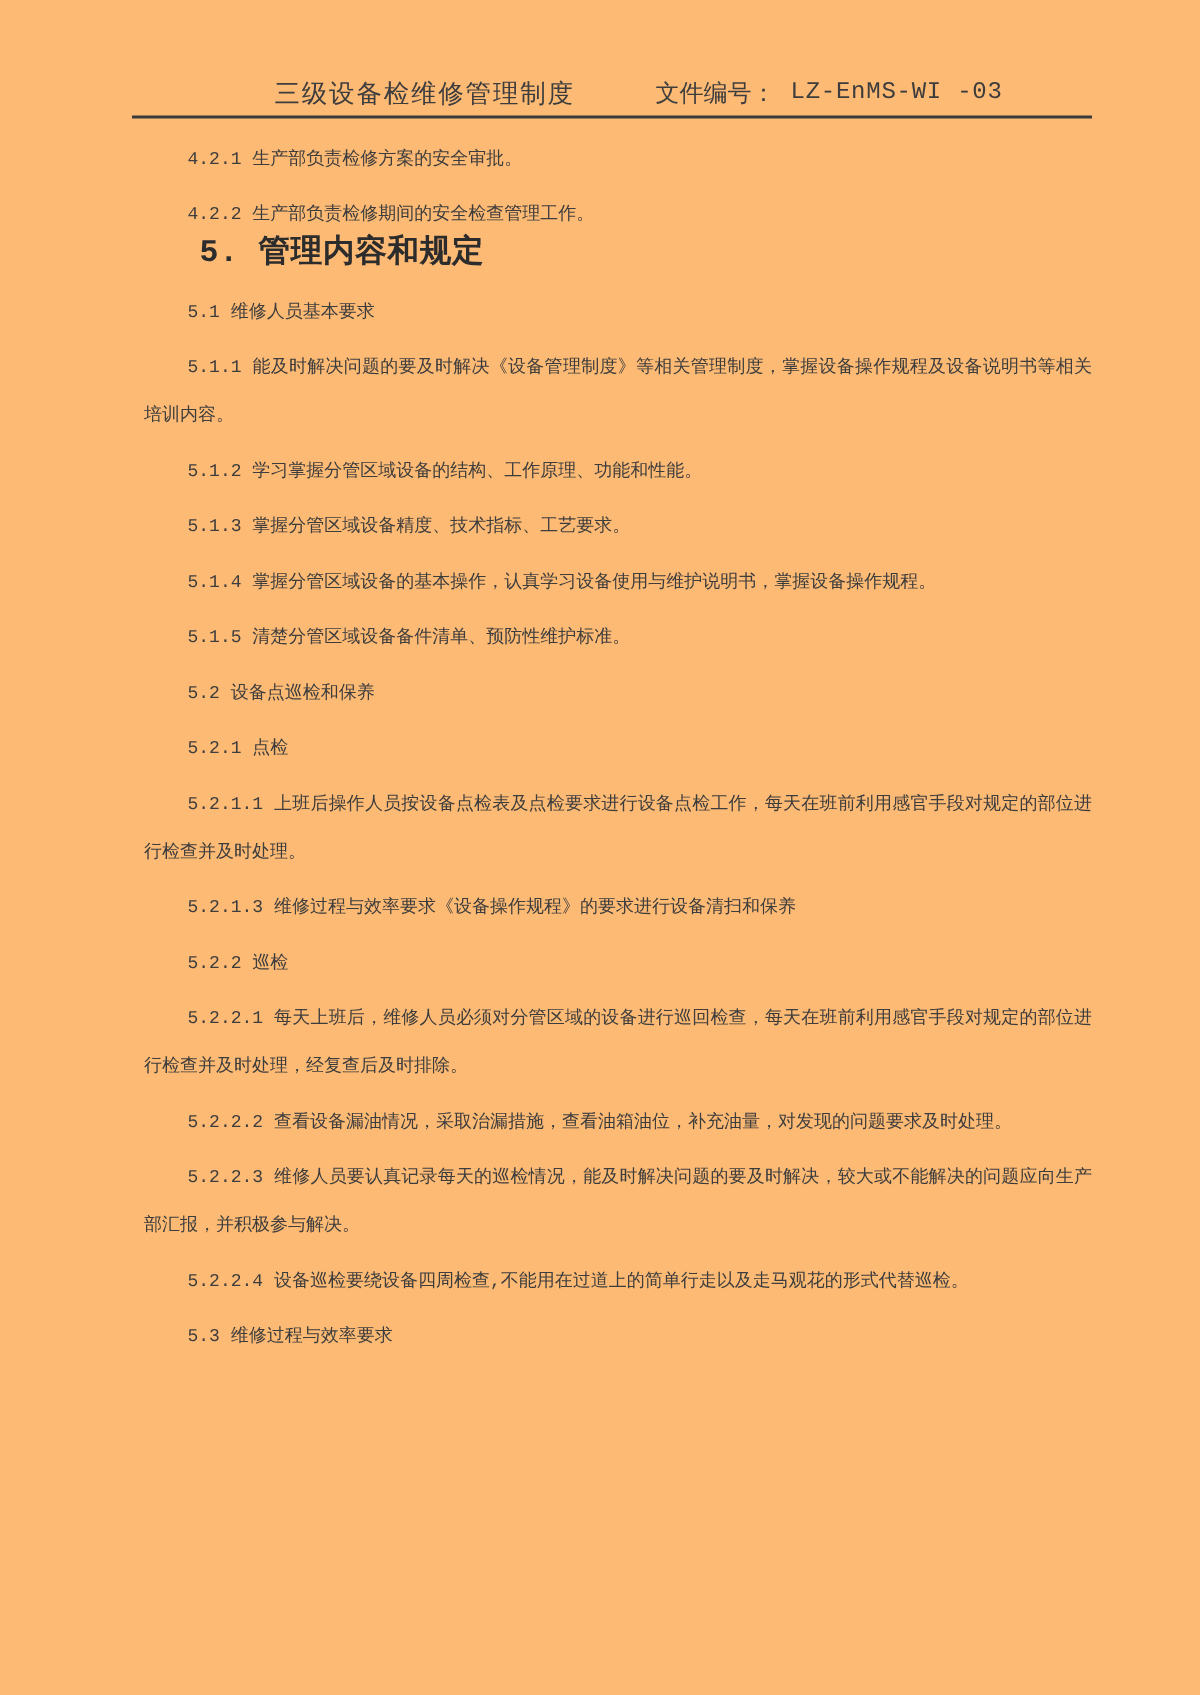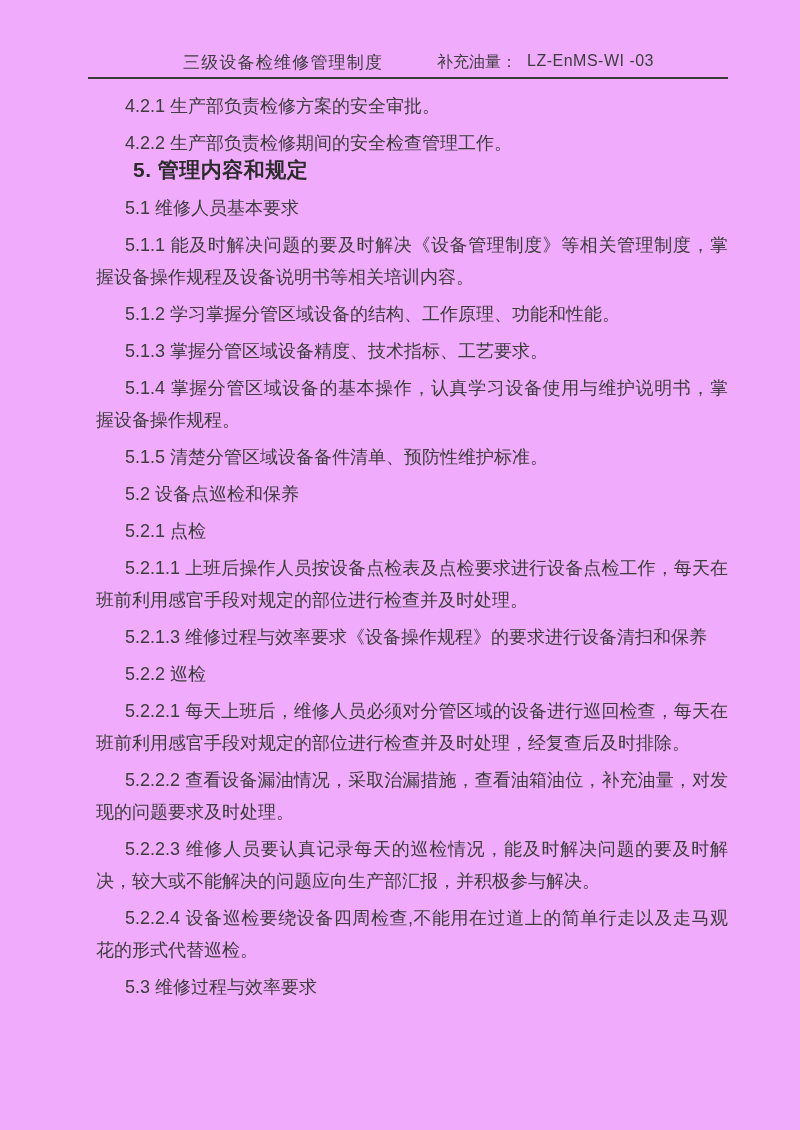--- a/index.html
+++ b/index.html
@@ -4,23 +4,23 @@
 <style>
   html, body {
     margin: 0;
     padding: 0;
     background: #ffffff;
   }
   .page {
     position: relative;
     width: 800px;
     height: 1130px;
-    background: #f0abfc;
+    background: #fdba74;
     overflow: hidden;
-    font-family: Liberation Sans, sans-serif;
+    font-family: Liberation Mono, monospace;
     color: #3d3d3d;
   }
   
   .doc-header {
     position: absolute;
     top: 0;
     left: 88px;
     width: 640px;
     height: 77px;
     border-bottom: 2px solid #3a3a3a;
@@ -52,21 +52,21 @@
   .doc-body {
     position: absolute;
     top: 90px;
     left: 96px;
     width: 632px;
   }
   .doc-body p {
     margin: 0 0 5px 0;
   }
   .doc-body .para {
-    font-size: 18px;
+    font-size: 12px;
     line-height: 32px;
     text-align: justify;
     text-justify: inter-ideograph;
     text-indent: 29px;
     color: #3d3d3d;
   }
   .doc-body .heading {
     font-size: 21px;
     font-weight: bold;
     line-height: 40px;
@@ -76,21 +76,21 @@
     letter-spacing: 0.5px;
   }
 </style>
 </head>
 <body>
 
 <div class="page">
 
   <div class="doc-header">
     <span class="title">三级设备检维修管理制度</span>
-    <span class="fileno-label">补充油量：</span>
+    <span class="fileno-label">文件编号：</span>
     <span class="fileno-value">LZ-EnMS-WI -03</span>
   </div>
 
   <div class="doc-body">
       <p class="para">4.2.1 生产部负责检修方案的安全审批。</p>
       <p class="para">4.2.2 生产部负责检修期间的安全检查管理工作。</p>
       <p class="heading">5. 管理内容和规定</p>
       <p class="para">5.1 维修人员基本要求</p>
       <p class="para">5.1.1 能及时解决问题的要及时解决《设备管理制度》等相关管理制度，掌握设备操作规程及设备说明书等相关培训内容。</p>
       <p class="para">5.1.2 学习掌握分管区域设备的结构、工作原理、功能和性能。</p>

